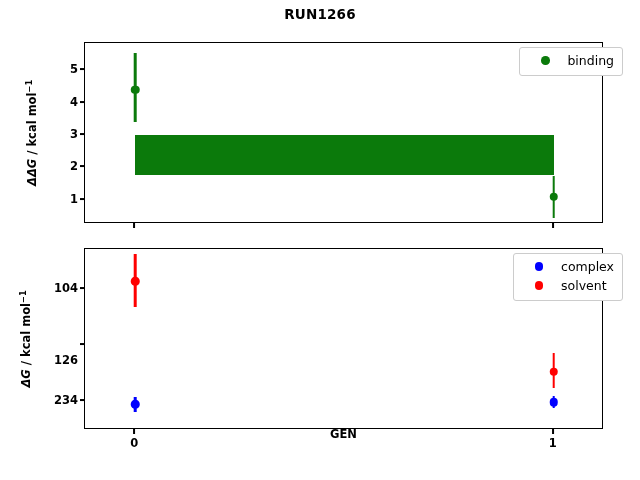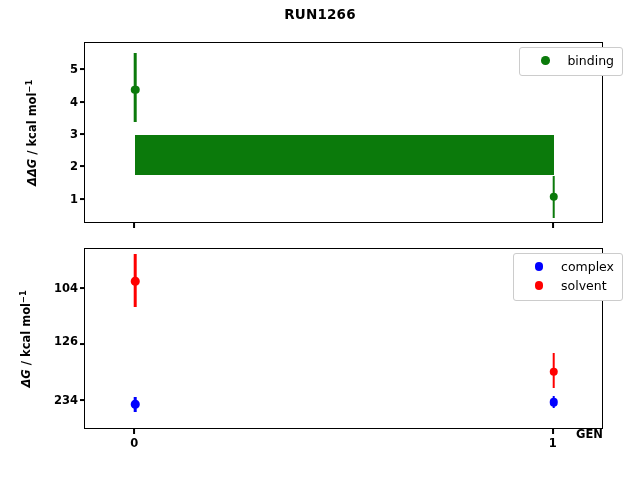--- a/index.html
+++ b/index.html
@@ -124,21 +124,21 @@
         <div class="dot" style="left: 468.774px; top: 153.154px; background: rgb(0, 0, 255);"></div>
         <div class="ebar" style="left: 50.2258px; top: 4.73385px; height: 53.7431px; background: rgb(255, 0, 0);"></div>
         <div class="dot" style="left: 50.2258px; top: 32.0231px; background: rgb(255, 0, 0);"></div>
         <div class="ebar" style="left: 468.774px; top: 103.866px; height: 35.3646px; background: rgb(255, 0, 0);"></div>
         <div class="dot" style="left: 468.774px; top: 122.523px; background: rgb(255, 0, 0);"></div>
       </div>
   </div>
   <div class="ytick-col" id="yticks-bottom">
       <div class="ytick" style="top: 399.762px;">234</div>
       <div class="ytickmark" style="top: 399.762px; left: 79.5px;"></div>
-      <div class="ytick" style="top: 341px;">126</div>
+      <div class="ytick" style="top: 360px;">126</div>
       <div class="ytickmark" style="top: 344.069px; left: 79.5px;"></div>
       <div class="ytick" style="top: 288.377px;">104</div>
       <div class="ytickmark" style="top: 288.377px; left: 79.5px;"></div>
     </div>
   <div class="ylabel" id="ylabel-bottom" style="left: 0px; top: 338.5px; width: 181px; text-align: center; margin-top: -8px; margin-left: -65.5px;"><span class="mitalic">ΔG</span><span> / kcal mol</span><sup>−1</sup></div>
 
   <div class="legend" id="legend-bottom">
       <div class="legend-row">
         <span class="legend-key">
           <span class="key-dot" style="background: rgb(0, 0, 255);"></span>
@@ -154,15 +154,15 @@
     </div>
 
   <div id="xticks-layer">
       <div class="xtickmark" style="left: 134.226px; top: 223px;"></div>
       <div class="xtickmark" style="left: 134.226px; top: 429px;"></div>
       <div class="xtick" style="left: 134.226px; top: 436px;">0</div>
       <div class="xtickmark" style="left: 552.774px; top: 223px;"></div>
       <div class="xtickmark" style="left: 552.774px; top: 429px;"></div>
       <div class="xtick" style="left: 552.774px; top: 436px;">1</div>
     </div>
-  <div class="xlabel" id="xlabel" style="top:427px;text-align:right;">GEN</div>
+  <div class="xlabel" id="xlabel" style="top:427px;">GEN</div>
 
 </div>
 
 </body></html>

